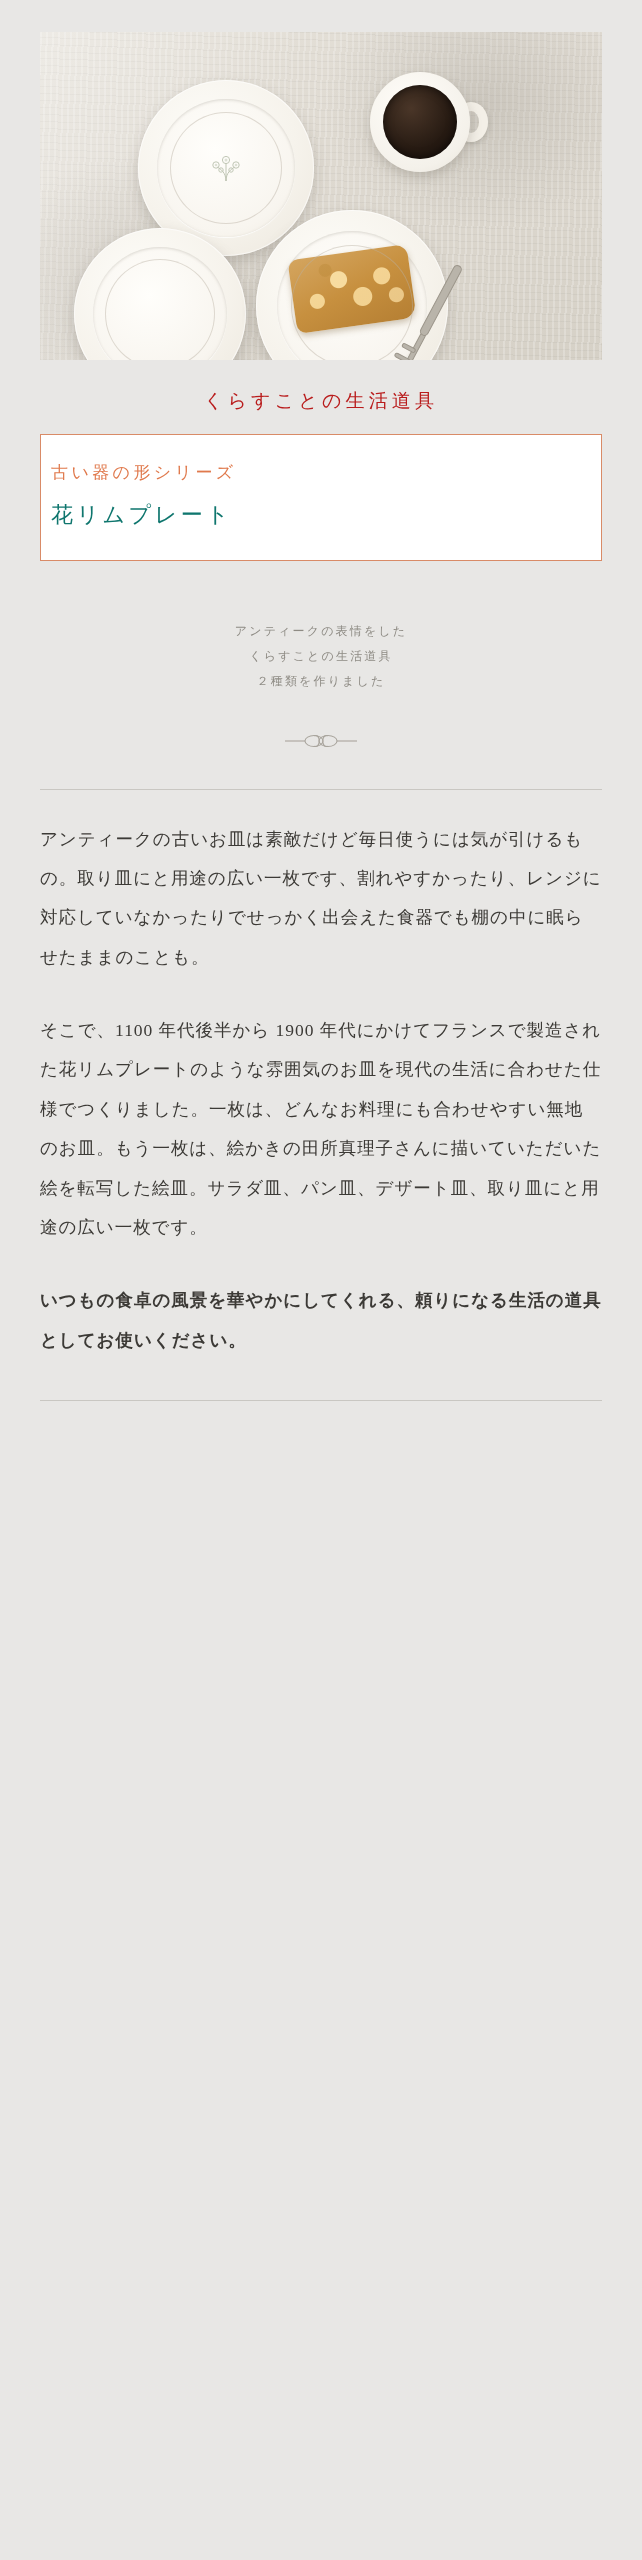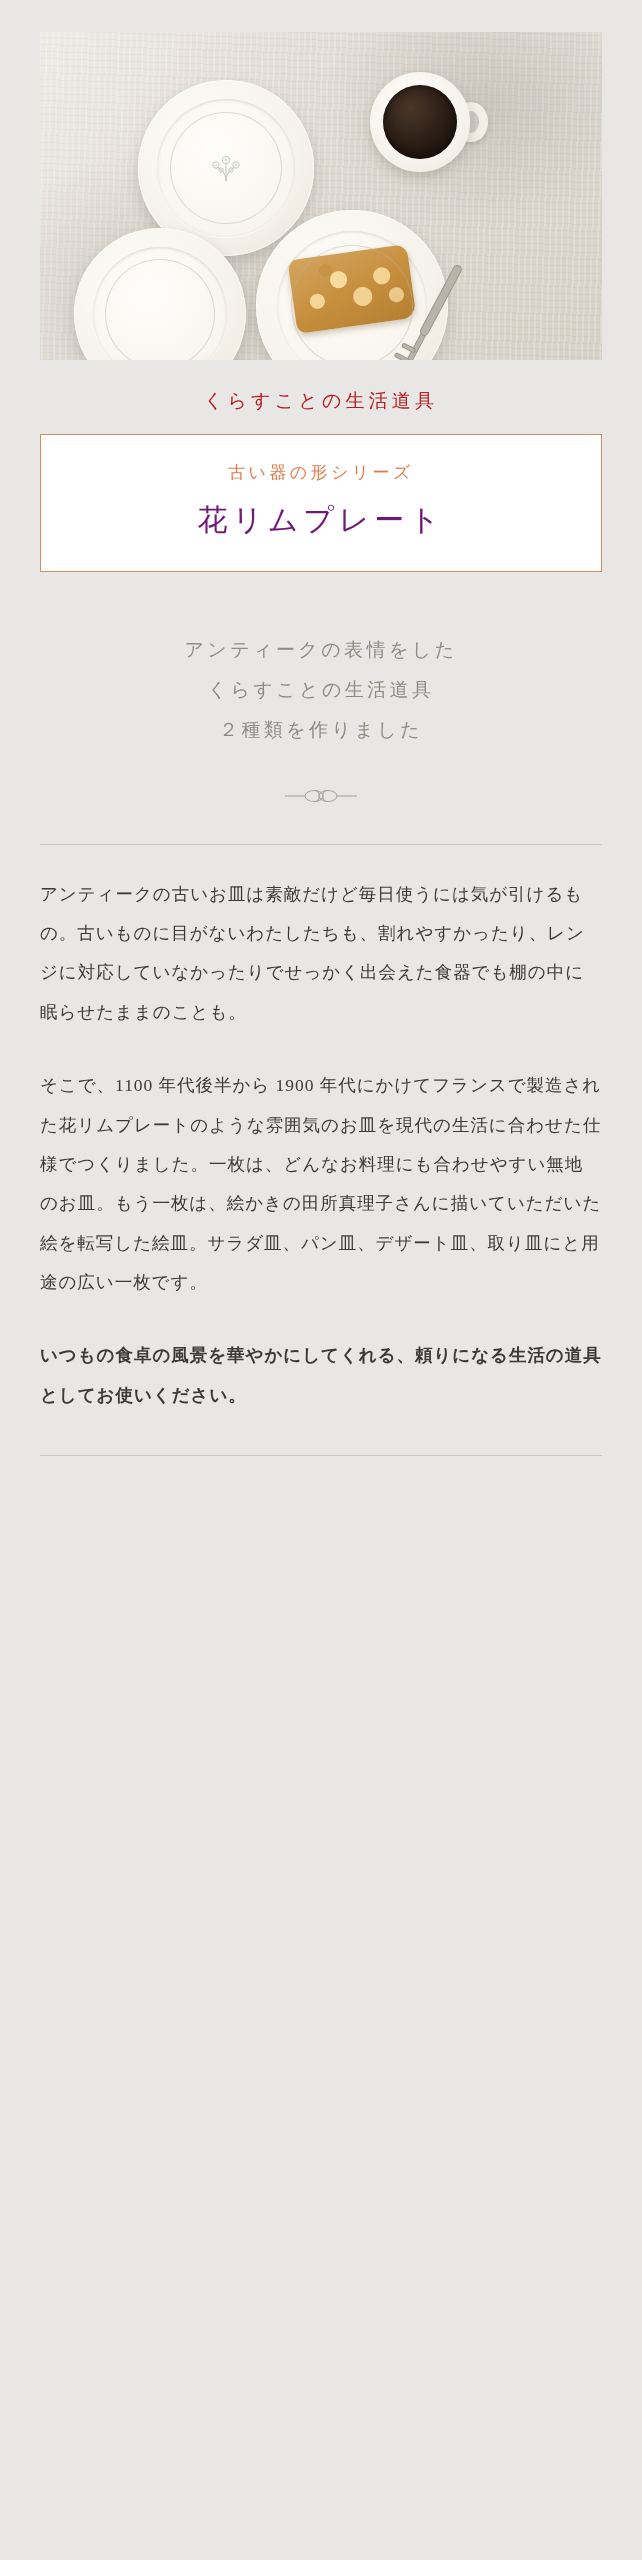--- a/index.html
+++ b/index.html
@@ -178,40 +178,39 @@
     font-size: 19px;
     letter-spacing: .22em;
     color: #b91c1c;
     margin: 28px 0 20px;
   }
 
   .title-box {
     border: 1px solid #d98b67;
     background: #ffffff;
     padding: 26px 10px 30px;
-    text-align: center;
   }
   .title-series {
     font-size: 17px;
     letter-spacing: .2em;
     color: #e0794c;
     margin-bottom: 16px;
   }
   .title-main {
-    font-size: 30px;
+    font-size: 22px;
     letter-spacing: .16em;
-    color: #701a75;
+    color: #0f766e;
   }
 
   
   .lead {
     text-align: center;
     margin-top: 58px;
     color: #8e8b84;
-    font-size: 19px;
+    font-size: 12px;
     line-height: 2.1;
     letter-spacing: .18em;
   }
 
   
   .ornament {
     margin: 34px auto 36px;
     width: 80px;
     height: 24px;
     display: block;
@@ -328,21 +327,21 @@
         <ellipse cx="47" cy="12" rx="9" ry="5.5"></ellipse>
         <path d="M33 6.8 C40 4 40 20 33 17.2"></path>
         <path d="M47 6.8 C40 4 40 20 47 17.2"></path>
       </g>
     </svg>
   </div>
 
   <div class="rule top"></div>
 
   <div class="body-copy">
-    <p>アンティークの古いお皿は素敵だけど毎日使うには気が引けるもの。古いものに目がないわたしたちも、割れやすかったり、レンジに対応していなかったりでせっかく出会えた食器でも棚の中に眠らせたままのことも。</p>
+    <p>アンティークの古いお皿は素敵だけど毎日使うには気が引けるもの。取り皿にと用途の広い一枚です、割れやすかったり、レンジに対応していなかったりでせっかく出会えた食器でも棚の中に眠らせたままのことも。</p>
     <p>そこで、1100 年代後半から 1900 年代にかけてフランスで製造された花リムプレートのような雰囲気のお皿を現代の生活に合わせた仕様でつくりました。一枚は、どんなお料理にも合わせやすい無地のお皿。もう一枚は、絵かきの田所真理子さんに描いていただいた絵を転写した絵皿。サラダ皿、パン皿、デザート皿、取り皿にと用途の広い一枚です。</p>
     <p>いつもの食卓の風景を華やかにしてくれる、頼りになる生活の道具としてお使いください。</p>
   </div>
 
   <div class="rule"></div>
   <div class="bottom-space"></div>
 
 </div>
 
 </body></html>

